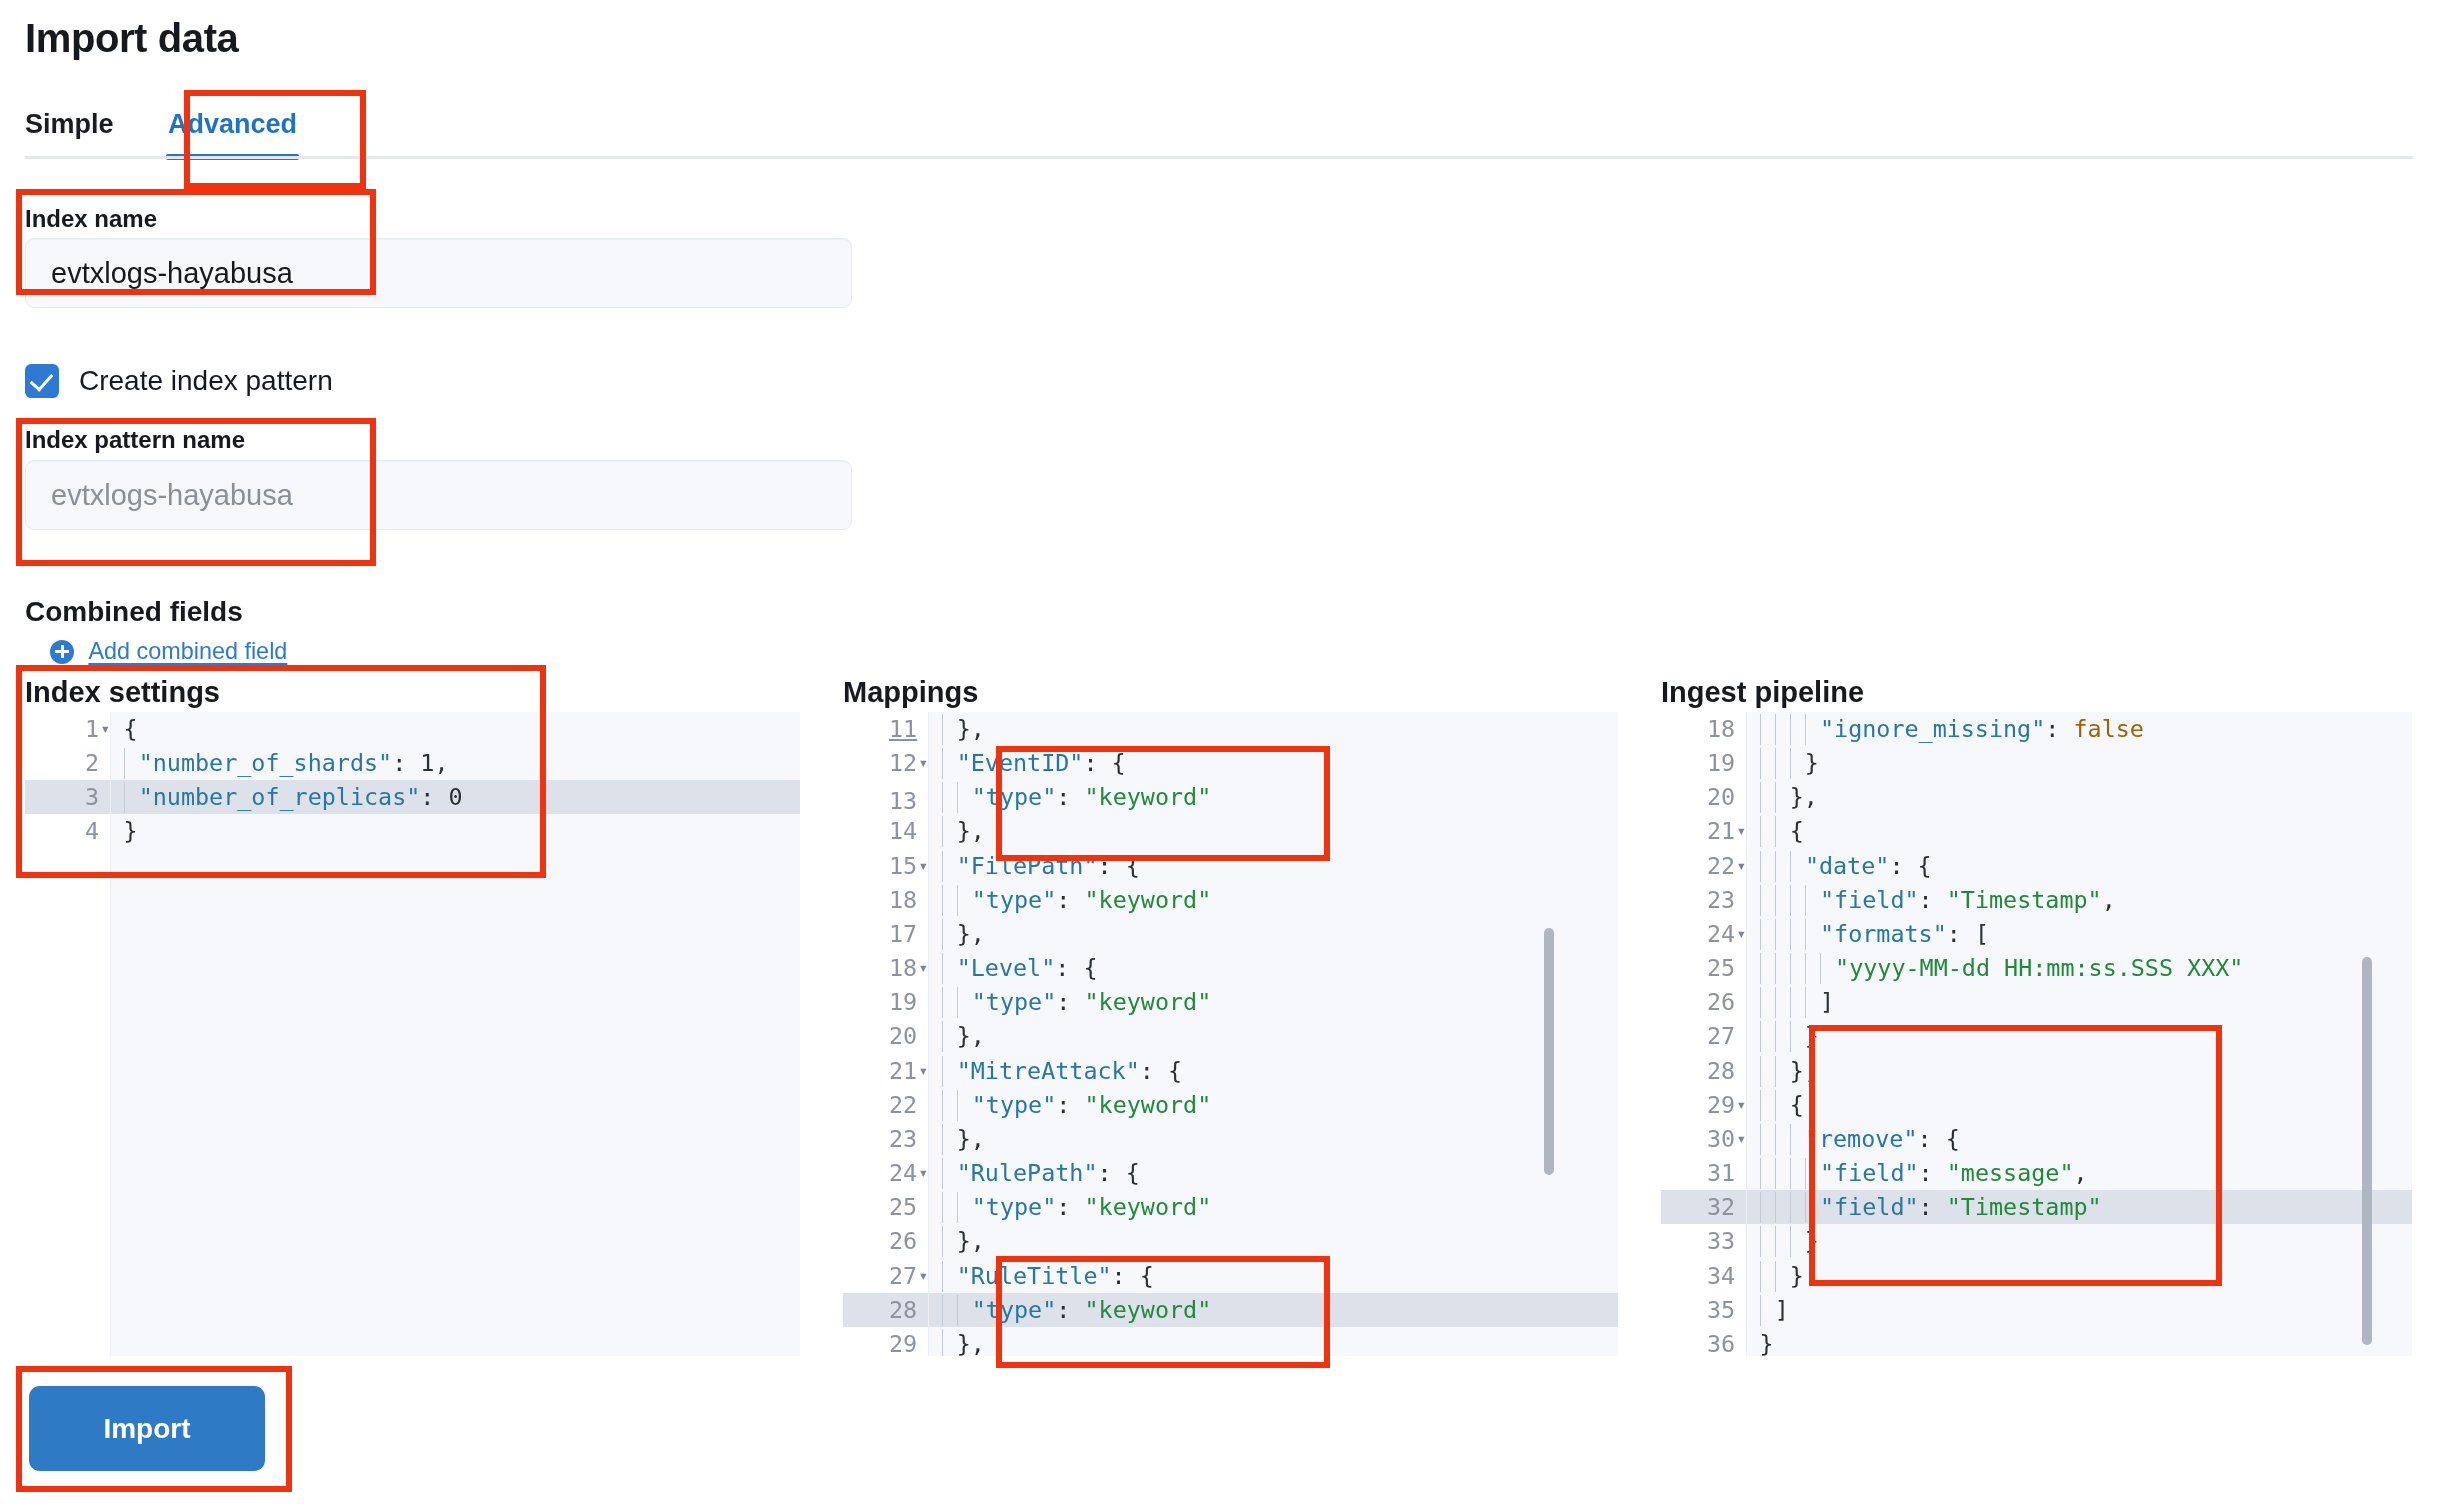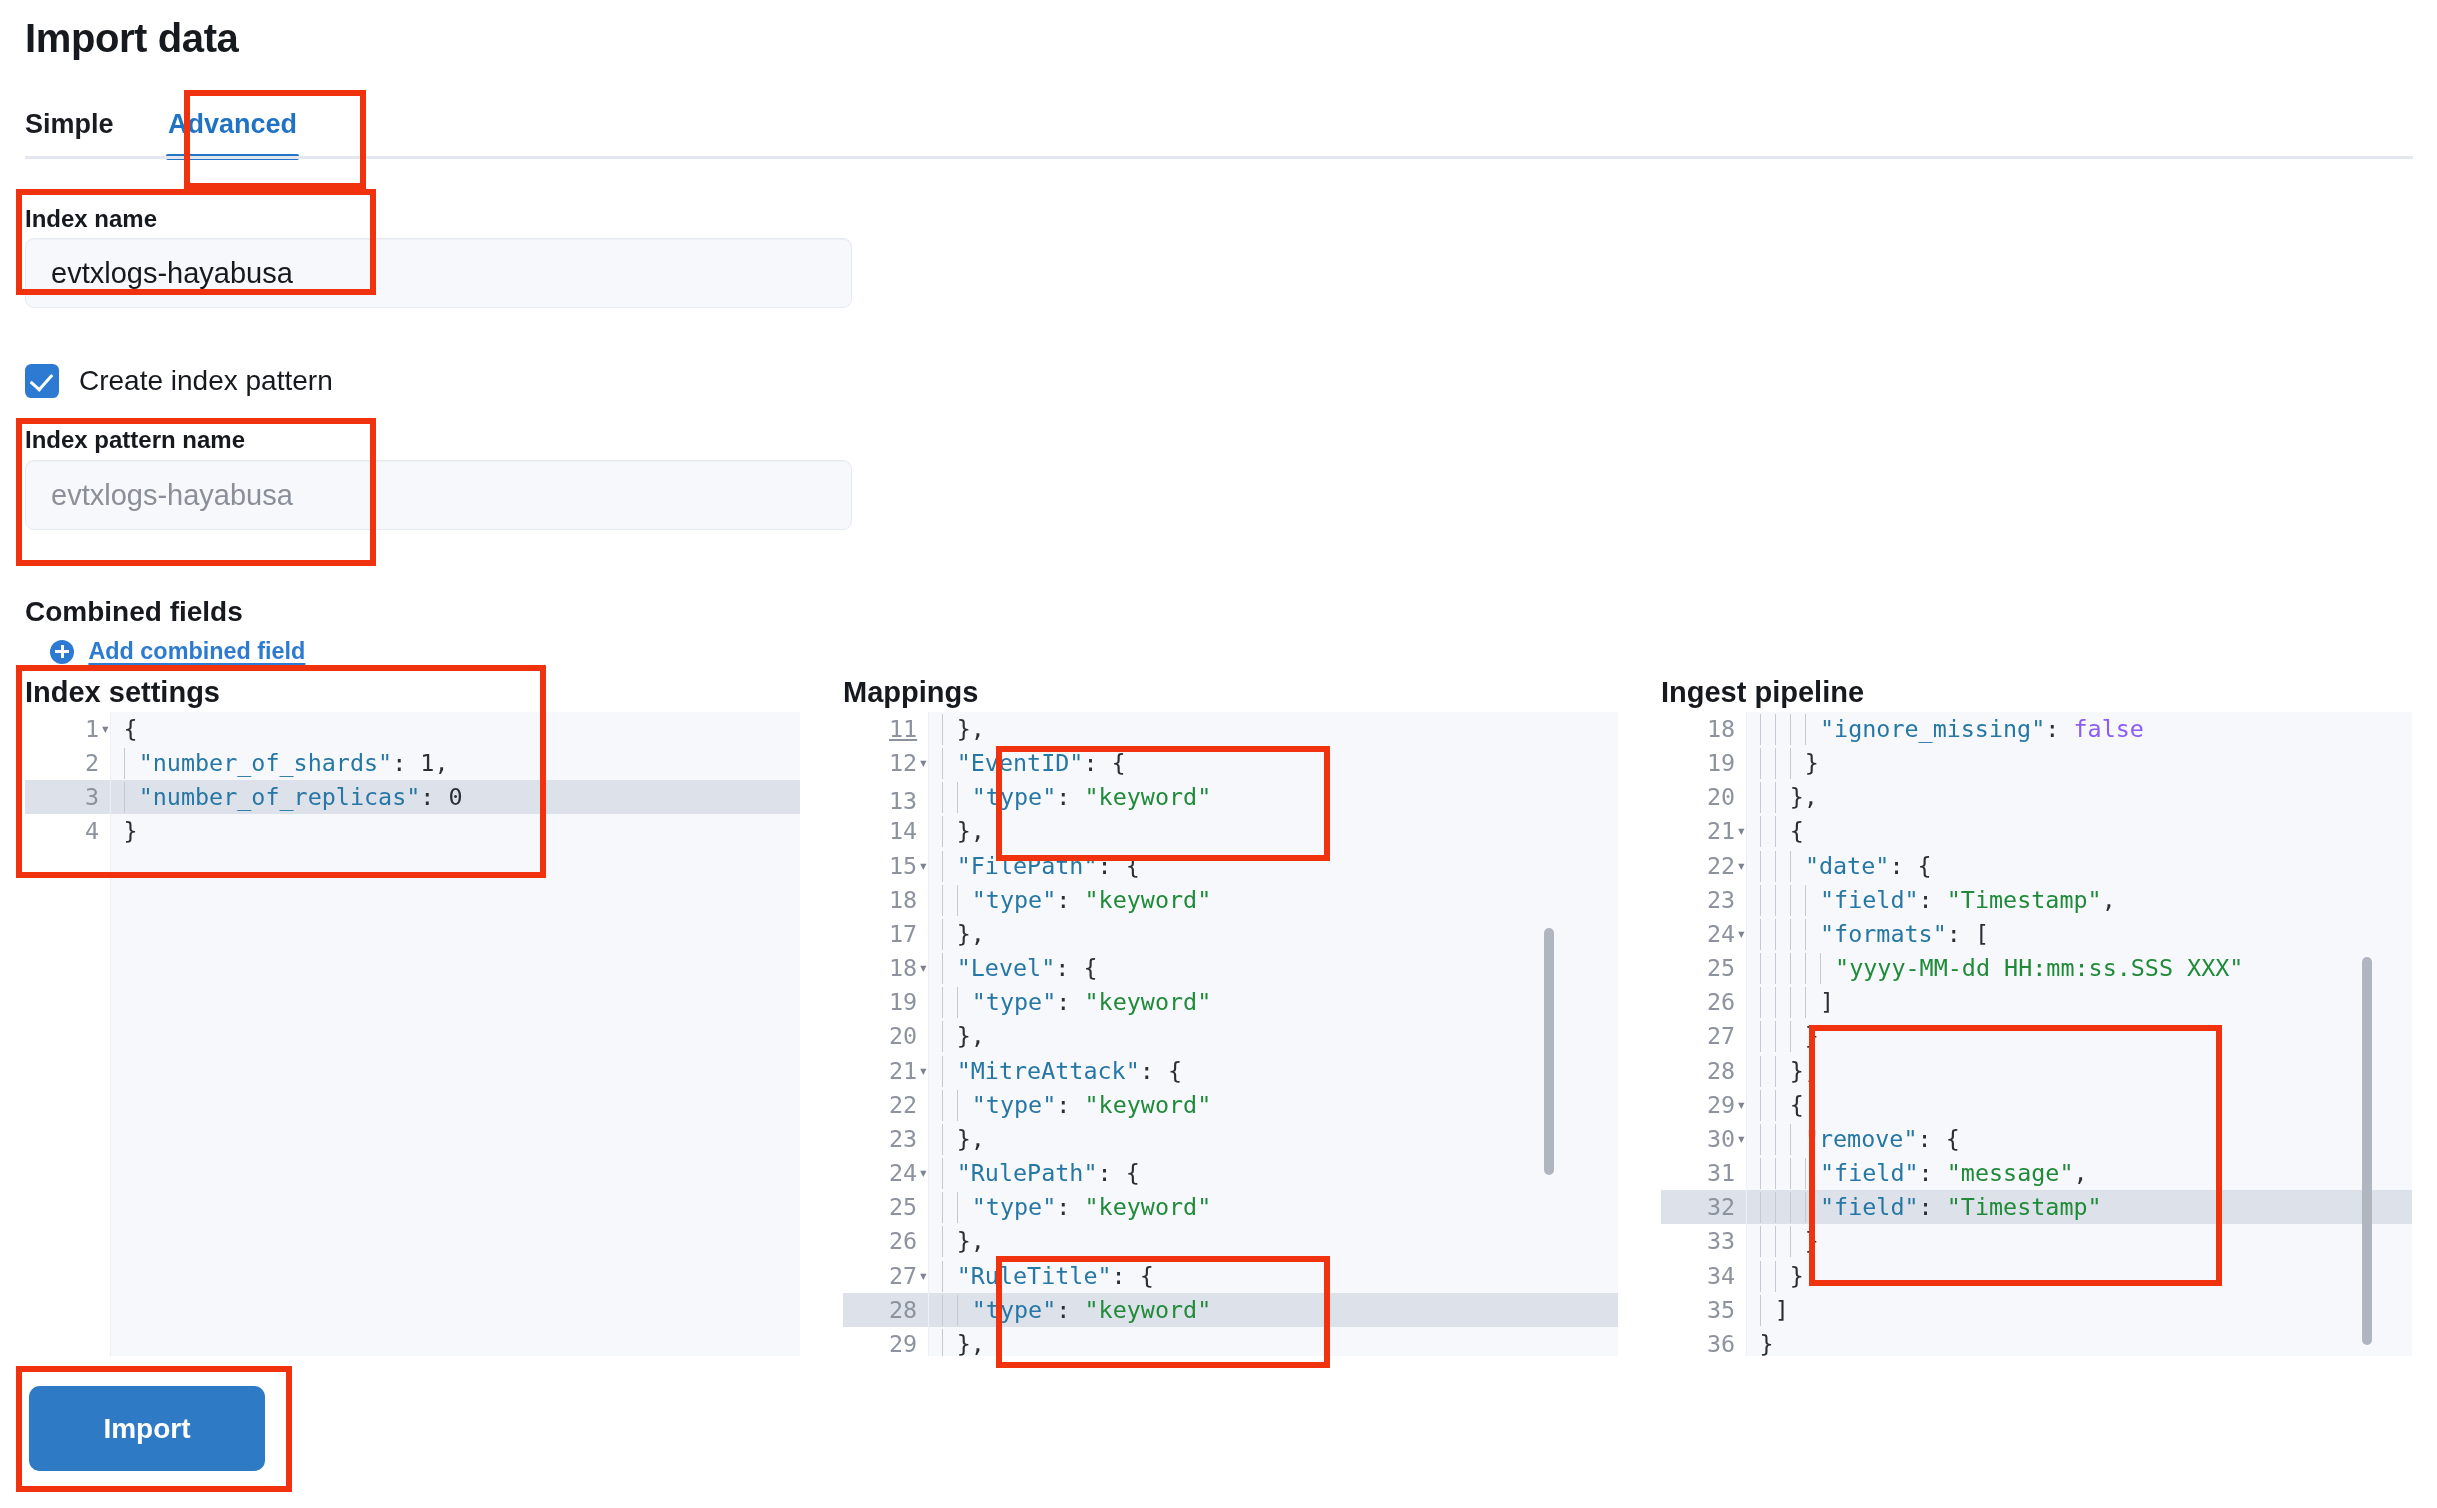--- a/index.html
+++ b/index.html
@@ -121,21 +121,21 @@
     background: #2c7ad1;
     position: relative;
     flex: 0 0 auto;
   }
   .plus-icon::before, .plus-icon::after {
     content: ""; position: absolute; background: #fff;
   }
   .plus-icon::before { left: 5.4px; top: 10.8px; width: 13.5px; height: 3.1px; }
   .plus-icon::after  { top: 5.4px; left: 10.8px; height: 13.5px; width: 3.1px; }
   .link-text {
-    font-size: 23.4px; color: #2c7ad1; font-weight: 700;
+    font-size: 23.4px; color: #2c7ad1; font-weight: 400;
     text-decoration: underline; text-underline-offset: 3.6px;
   }
 
   
   .editor-title {
     font-size: 29px; font-weight: bold; color: #16191d;
     position: absolute;
   }
   .editor {
     position: absolute;
@@ -182,21 +182,21 @@
     line-height: 34px;
     font-size: 23.4px;
     white-space: pre;
     font-family: "DejaVu Sans Mono", monospace;
     color: #2a2f36;
   }
   .cl .pad { padding-left: 12.6px; }
   .hl-row { background: #dde2ea; }
   .k { color: #2677a5; }
   .s { color: #1f8a38; }
-  .b { color: #8b5cf6; }
+  .b { color: #a16207; }
   .p { color: #2a2f36; }
   .guide {
     display: inline-block;
     border-left: 1.8px solid #c3cad4;
     height: 31px;
     vertical-align: -8px;
     margin-right: 0;
   }
 
   .vscroll {

